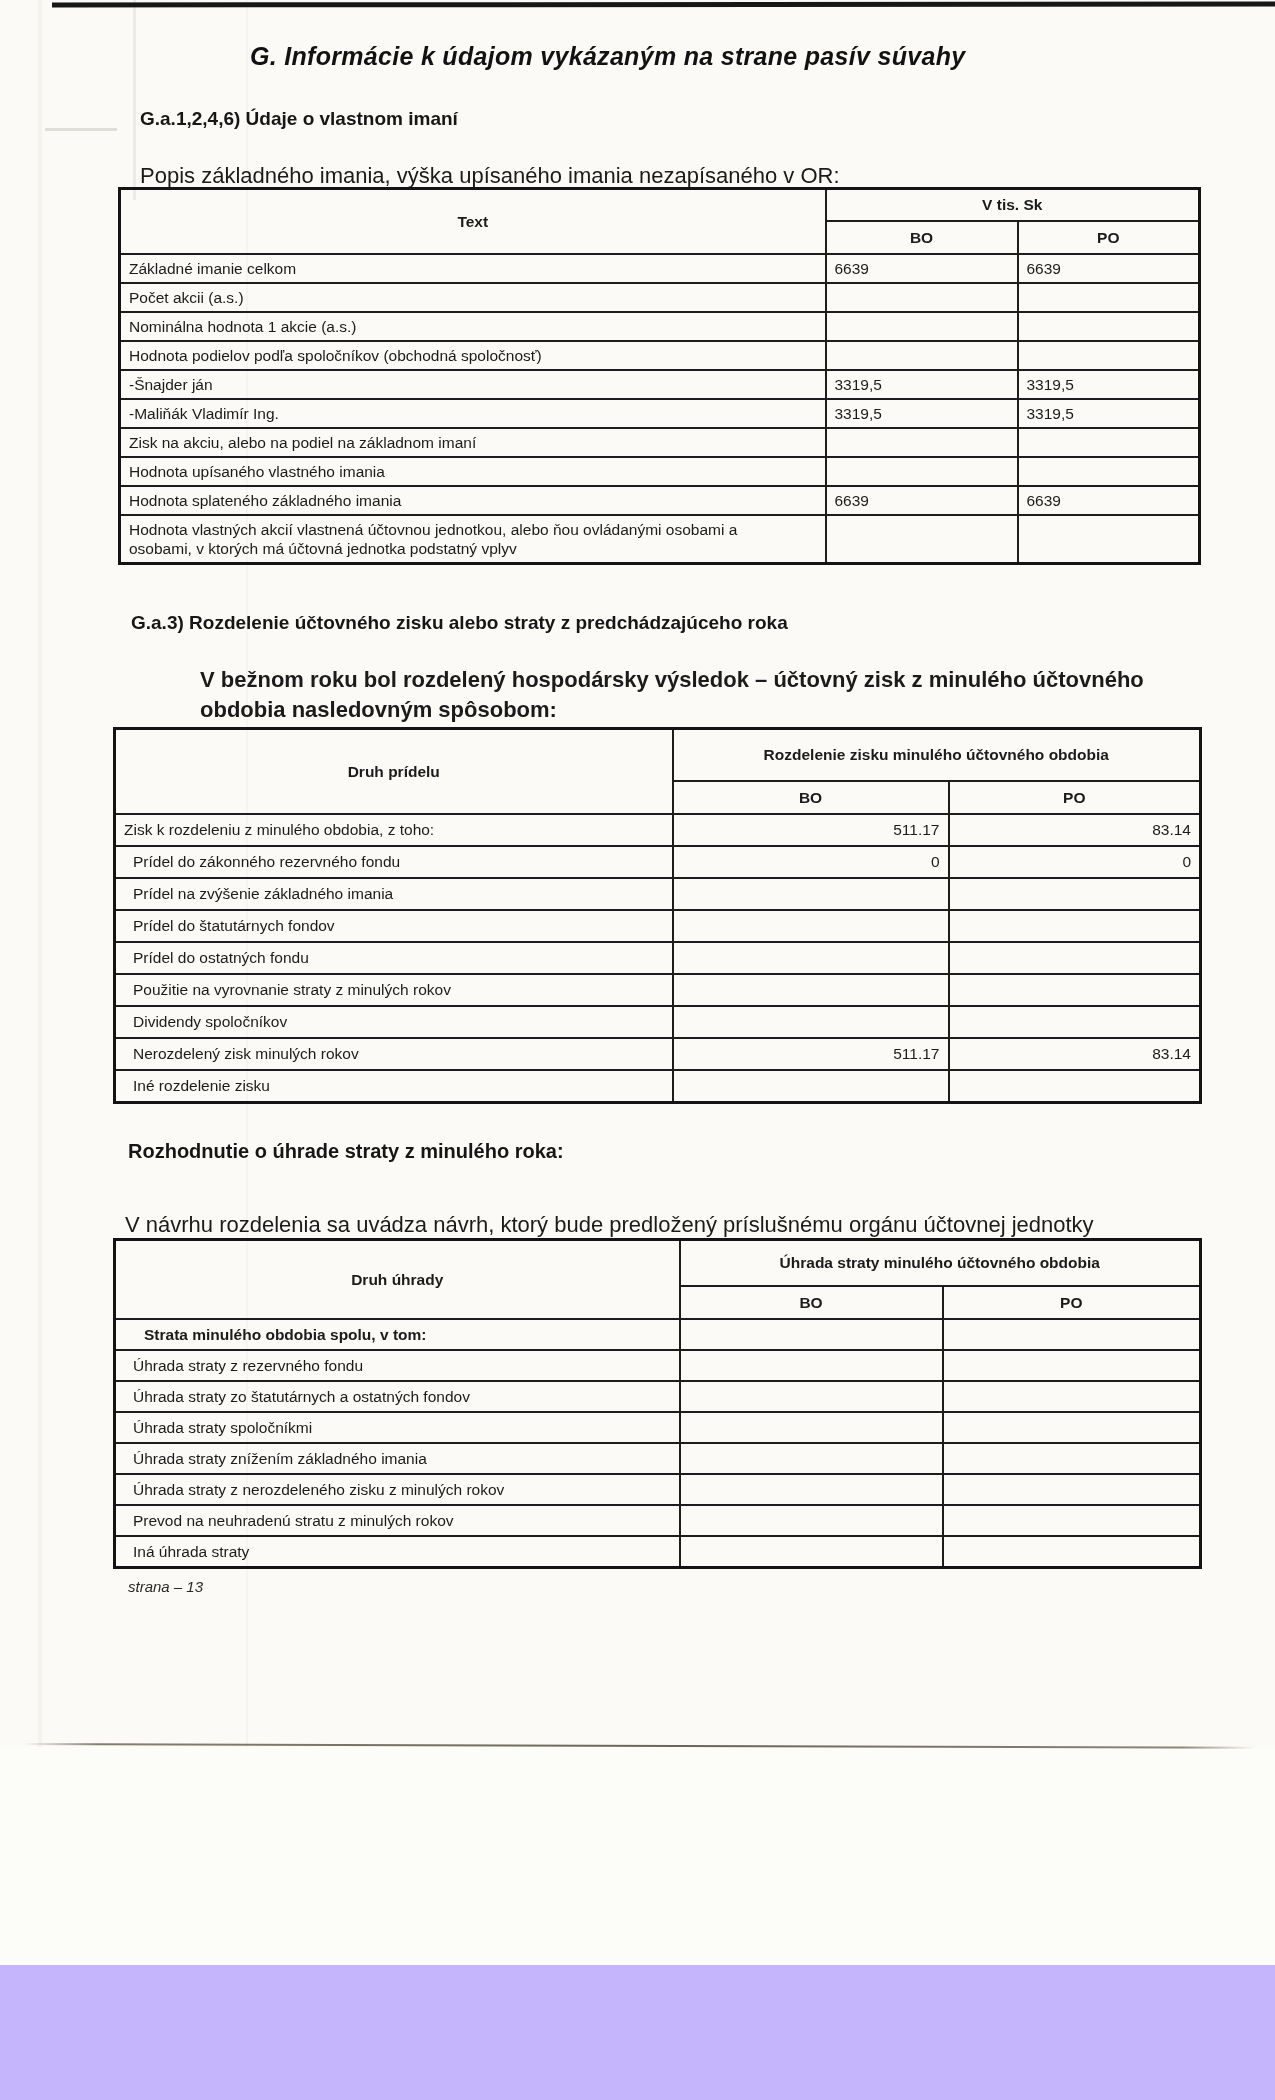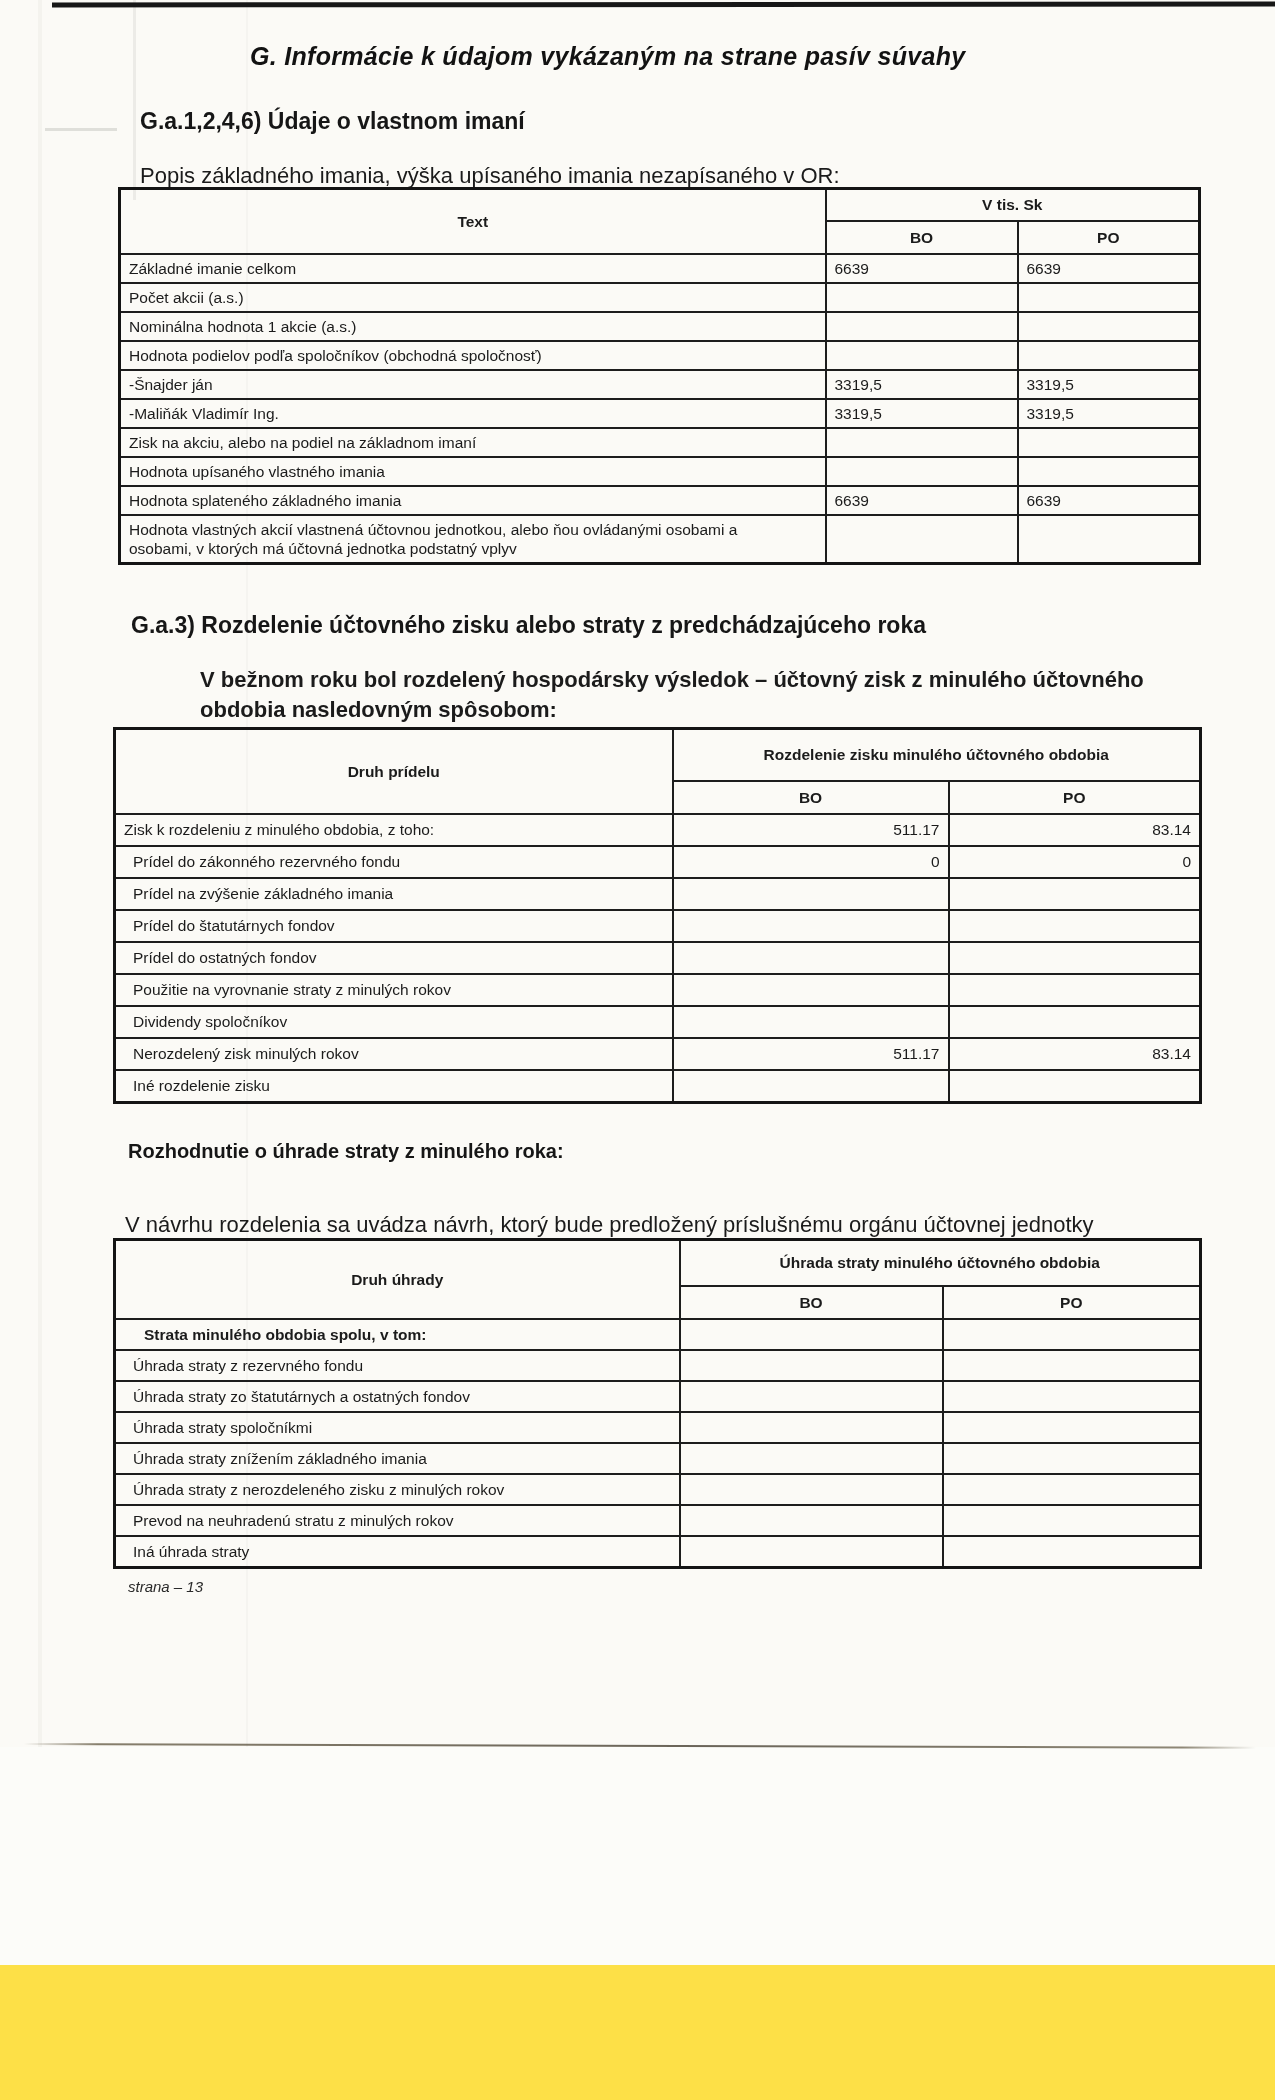--- a/index.html
+++ b/index.html
@@ -1,18 +1,18 @@
 <!DOCTYPE html>
 <html lang="sk"><head>
 <meta charset="utf-8">
 <style>
   html,body{margin:0;padding:0;background:#ffffff;}
   .page{
     position:relative;width:1275px;height:2100px;margin:0 auto;
-    background:#fde047;color:#1b1b1b;
+    background:#c4b5fd;color:#1b1b1b;
     font-family:"Liberation Sans","DejaVu Sans",sans-serif;
     overflow:hidden;
   }
   
   .scan-tint{position:absolute;left:0;top:0;width:1275px;height:1747px;background:#fbfaf6;}
   .scan-tint2{position:absolute;left:0;top:1747px;width:1275px;height:218px;background:#fcfcf9;}
   .streak{position:absolute;top:0;height:1747px;background:rgba(110,110,100,0.05);}
   .streak.s1{left:38px;width:4px;}
   .streak.s2{left:133px;width:3px;height:200px;background:rgba(110,110,100,0.10);}
   .streak.s3{left:246px;width:2px;background:rgba(110,110,100,0.04);}
@@ -21,21 +21,21 @@
   .bottom-scan-line{
     position:absolute;left:24px;top:1743px;width:1232px;height:2px;
     background:linear-gradient(90deg,rgba(95,85,62,0) 0%,rgba(95,85,62,0.75) 6%,rgba(70,63,50,0.8) 55%,rgba(95,85,62,0.7) 94%,rgba(95,85,62,0) 100%);
     transform:rotate(0.18deg);transform-origin:left center;
   }
 
   .page-title{
     position:absolute;left:250px;top:42px;margin:0;
     font-size:25px;font-weight:bold;font-style:italic;letter-spacing:0.3px;color:#121212;
   }
-  .sec-heading{position:absolute;margin:0;font-weight:bold;font-size:23px;color:#161616;}
+  .sec-heading{position:absolute;margin:0;font-weight:bold;font-size:19px;color:#161616;}
   #s1-heading{left:140px;top:108px;}
   #s2-heading{left:131px;top:612px;}
   #s3-heading{left:128px;top:1140px;font-size:20px;}
   .intro{position:absolute;margin:0;font-size:22px;color:#1b1b1b;}
   #s1-intro{left:140px;top:163px;}
   #s2-intro{left:200px;top:665px;width:945px;font-weight:bold;line-height:1.35;}
   #s3-intro{left:125px;top:1212px;}
 
   table.doc-table{
     position:absolute;border-collapse:collapse;table-layout:fixed;
@@ -194,21 +194,21 @@
           <td class="lbl ind">Prídel na zvýšenie základného imania</td>
           <td class="val-right"></td>
           <td class="val-right"></td>
         </tr>
         <tr>
           <td class="lbl ind">Prídel do štatutárnych fondov</td>
           <td class="val-right"></td>
           <td class="val-right"></td>
         </tr>
         <tr>
-          <td class="lbl ind">Prídel do ostatných fondov</td>
+          <td class="lbl ind">Prídel do ostatných fondu</td>
           <td class="val-right"></td>
           <td class="val-right"></td>
         </tr>
         <tr>
           <td class="lbl ind">Použitie na vyrovnanie straty z minulých rokov</td>
           <td class="val-right"></td>
           <td class="val-right"></td>
         </tr>
         <tr>
           <td class="lbl ind">Dividendy spoločníkov</td>

